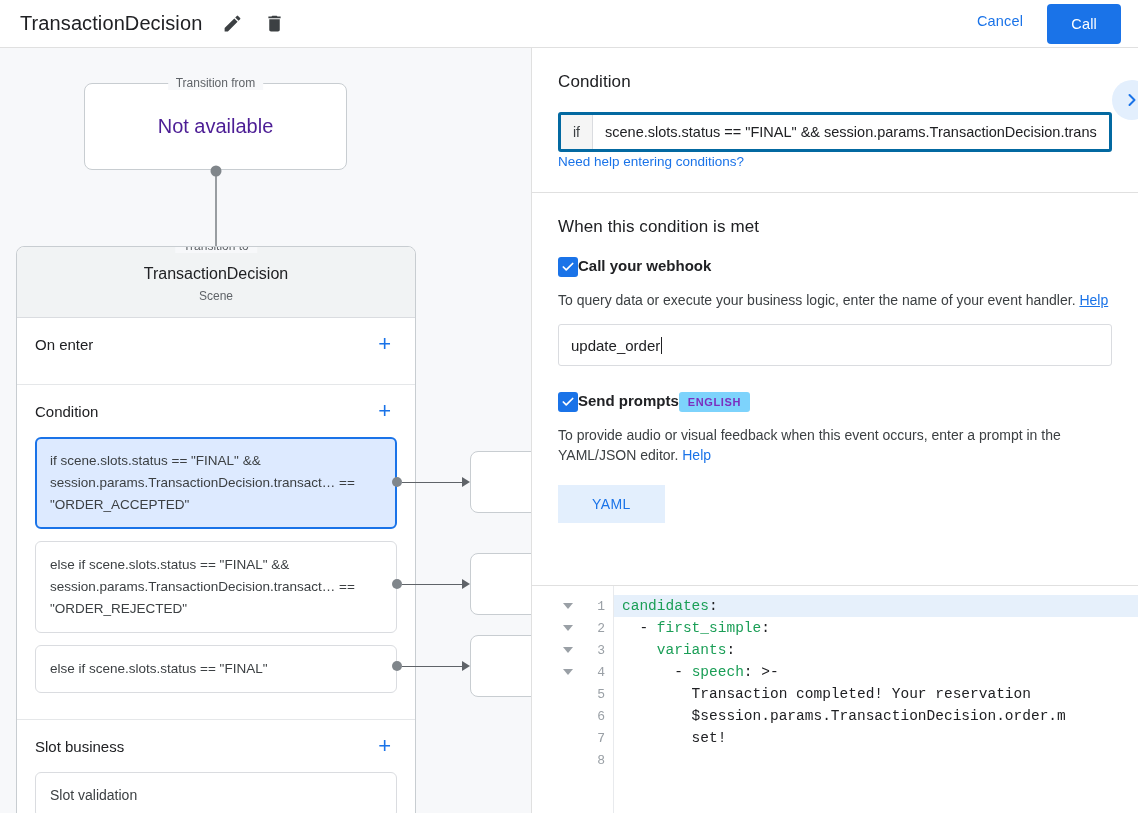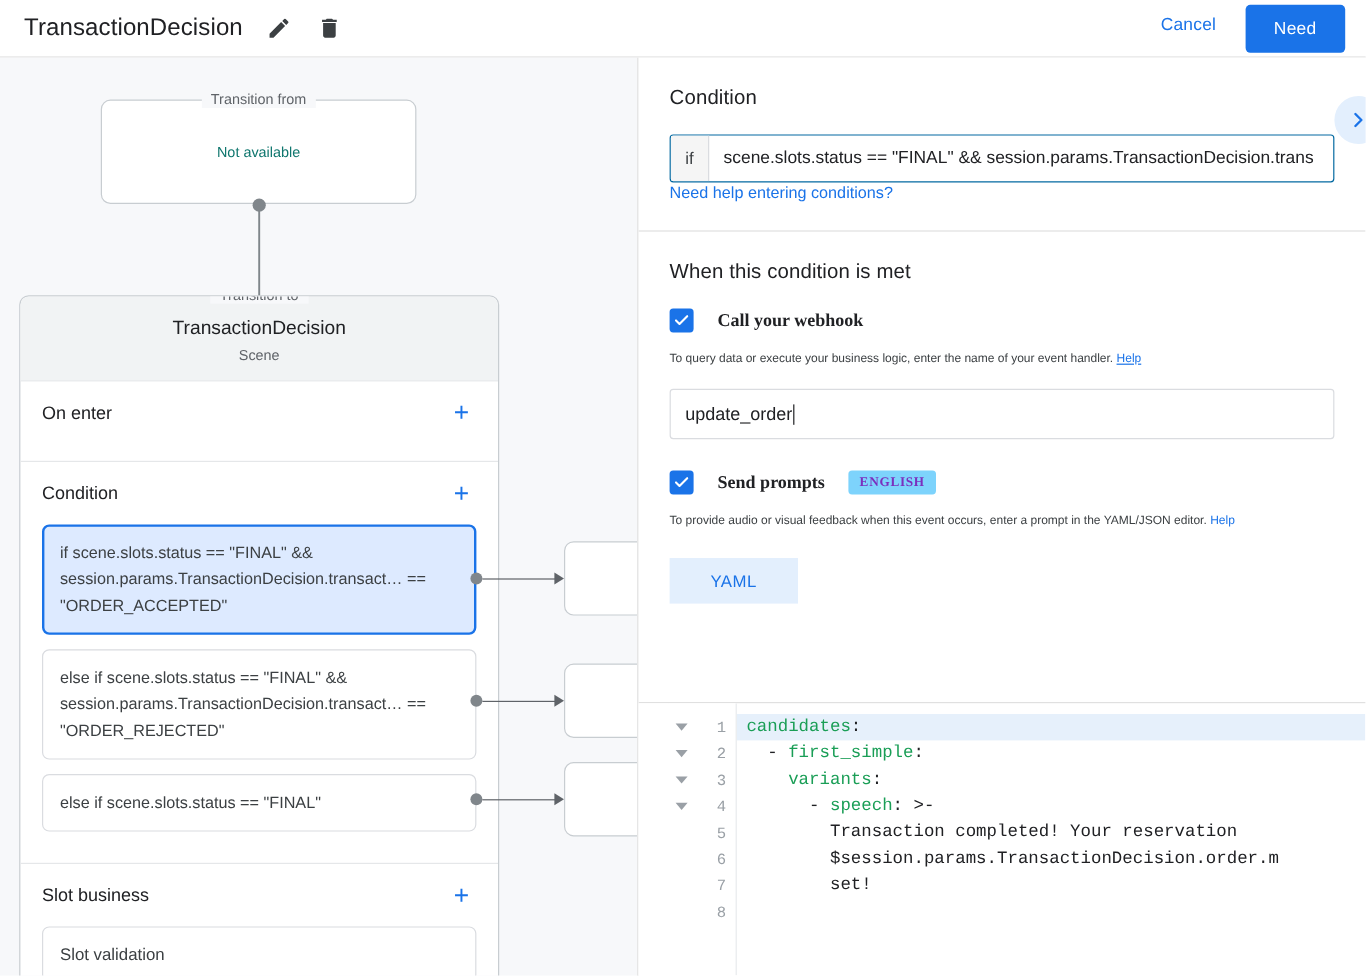--- a/index.html
+++ b/index.html
@@ -56,21 +56,21 @@
   .fieldset-legend {
     position: absolute; top: -8px; left: 50%; transform: translateX(-50%);
     background: #f7f8fa; padding: 0 8px;
     font-size: 12px; color: #5f6368; white-space: nowrap;
   }
 
   
   #node-from { left: 84px; top: 35px; width: 263px; height: 87px; }
   #node-from .body {
     height: 100%; display: flex; align-items: center; justify-content: center;
-    font-size: 12px; color: #0f766e;
+    font-size: 20px; color: #4c1d95;
   }
 
   
   .vconn { position: absolute; left: 209px; top: 117px; width: 14px; height: 113px; }
 
   
   #node-to {
     left: 16px; top: 198px; width: 400px; height: 600px;
     overflow: hidden; background: #ffffff;
   }
@@ -136,52 +136,52 @@
   .panel-h {
     font-size: 17px; color: #202124; margin-bottom: 20px; letter-spacing: .1px;
   }
   .chevron-btn {
     position: absolute; right: -14px; top: 32px;
     width: 40px; height: 40px; border-radius: 50%;
     background: #e3effd; display: flex; align-items: center; justify-content: center;
     cursor: pointer;
   }
   .cond-input-row {
-    display: flex; border: 1px solid #0369a1; border-radius: 3px;
+    display: flex; border: 3px solid #0369a1; border-radius: 3px;
     height: 40px; overflow: hidden; background: #fff;
   }
   .cond-if {
     width: 32px; background: #f5f5f5; border-right: 1px solid #dadce0;
     display: flex; align-items: center; justify-content: center;
     font-size: 14px; color: #3c4043;
   }
   .cond-val {
     flex: 1; display: flex; align-items: center; padding: 0 12px;
     font-size: 14.5px; color: #202124; white-space: nowrap; overflow: hidden;
   }
   .help-link {
     display: inline-block; 
     color: #1a73e8; font-size: 13.5px; cursor: pointer;
   }
   .link-underline { color: #1a73e8; text-decoration: underline; cursor: pointer; }
   .link-plain { color: #1a73e8; cursor: pointer; }
 
-  .check-row { display: flex; align-items: flex-end; gap: 20px; font-family: Liberation Serif, serif; }
+  .check-row { display: flex; align-items: flex-start; gap: 0; }
   .checkbox {
     width: 20px; height: 20px; border-radius: 3px; background: #1a73e8;
     display: flex; align-items: center; justify-content: center; cursor: pointer;
     flex: 0 0 auto;
   }
   .check-label { font-size: 15px; font-weight: bold; color: #202124; }
   .lang-badge {
     background: #7dd3fc; color: #7b2fbe; font-size: 11px; font-weight: bold;
     letter-spacing: .6px; padding: 4px 9px; border-radius: 3px;
   }
   .help-text {
-    font-size: 10px; color: #3c4043; margin-top: 13px; line-height: 20px;
+    font-size: 14px; color: #3c4043; margin-top: 13px; line-height: 20px;
   }
   .text-input {
     margin-top: 14px; height: 42px; border: 1px solid #dadce0; border-radius: 3px;
     display: flex; align-items: center; padding: 0 12px;
     font-size: 15px; color: #202124;
   }
   .caret {
     display: inline-block; width: 1px; height: 17px; background: #202124;
     margin-left: 1px;
   }
@@ -237,21 +237,21 @@
   </div>
 
   <div class="icon-btn">
     <svg width="21" height="21" viewBox="0 0 24 24" fill="#3c4043">
         <path d="M6 19c0 1.1.9 2 2 2h8c1.1 0 2-.9 2-2V7H6v12zM19 4h-3.5l-1-1h-5l-1 1H5v2h14V4z"></path>
       </svg>
   </div>
 
   <div class="topbar-right">
     <button class="cancel-btn">Cancel</button>
-    <button class="save-btn">Need</button>
+    <button class="save-btn">Call</button>
   </div>
 </div>
 
 <div class="canvas">
 
   <div class="fieldset-card" id="node-from">
     <div class="fieldset-legend">Transition from</div>
     <div class="body">Not available</div>
   </div>
 

